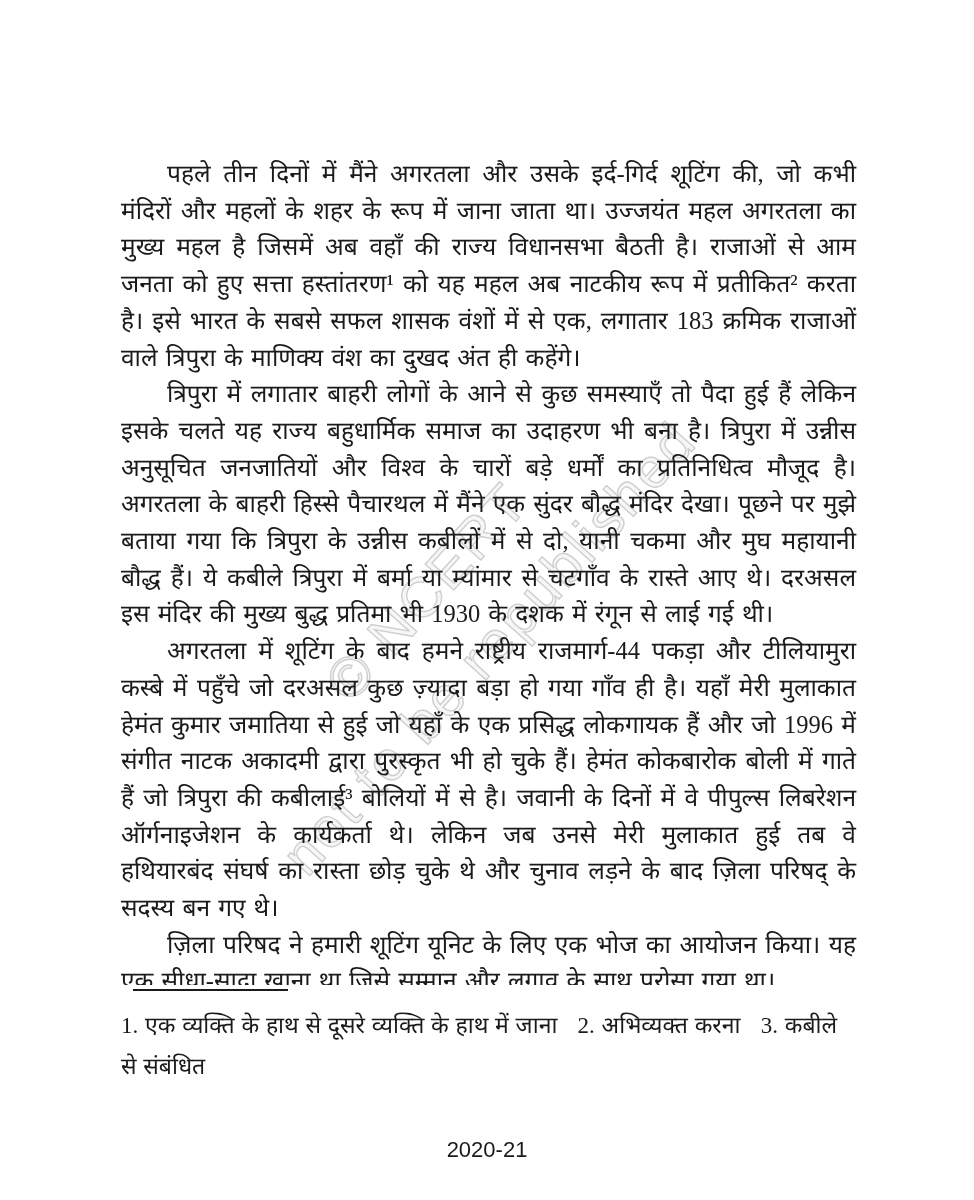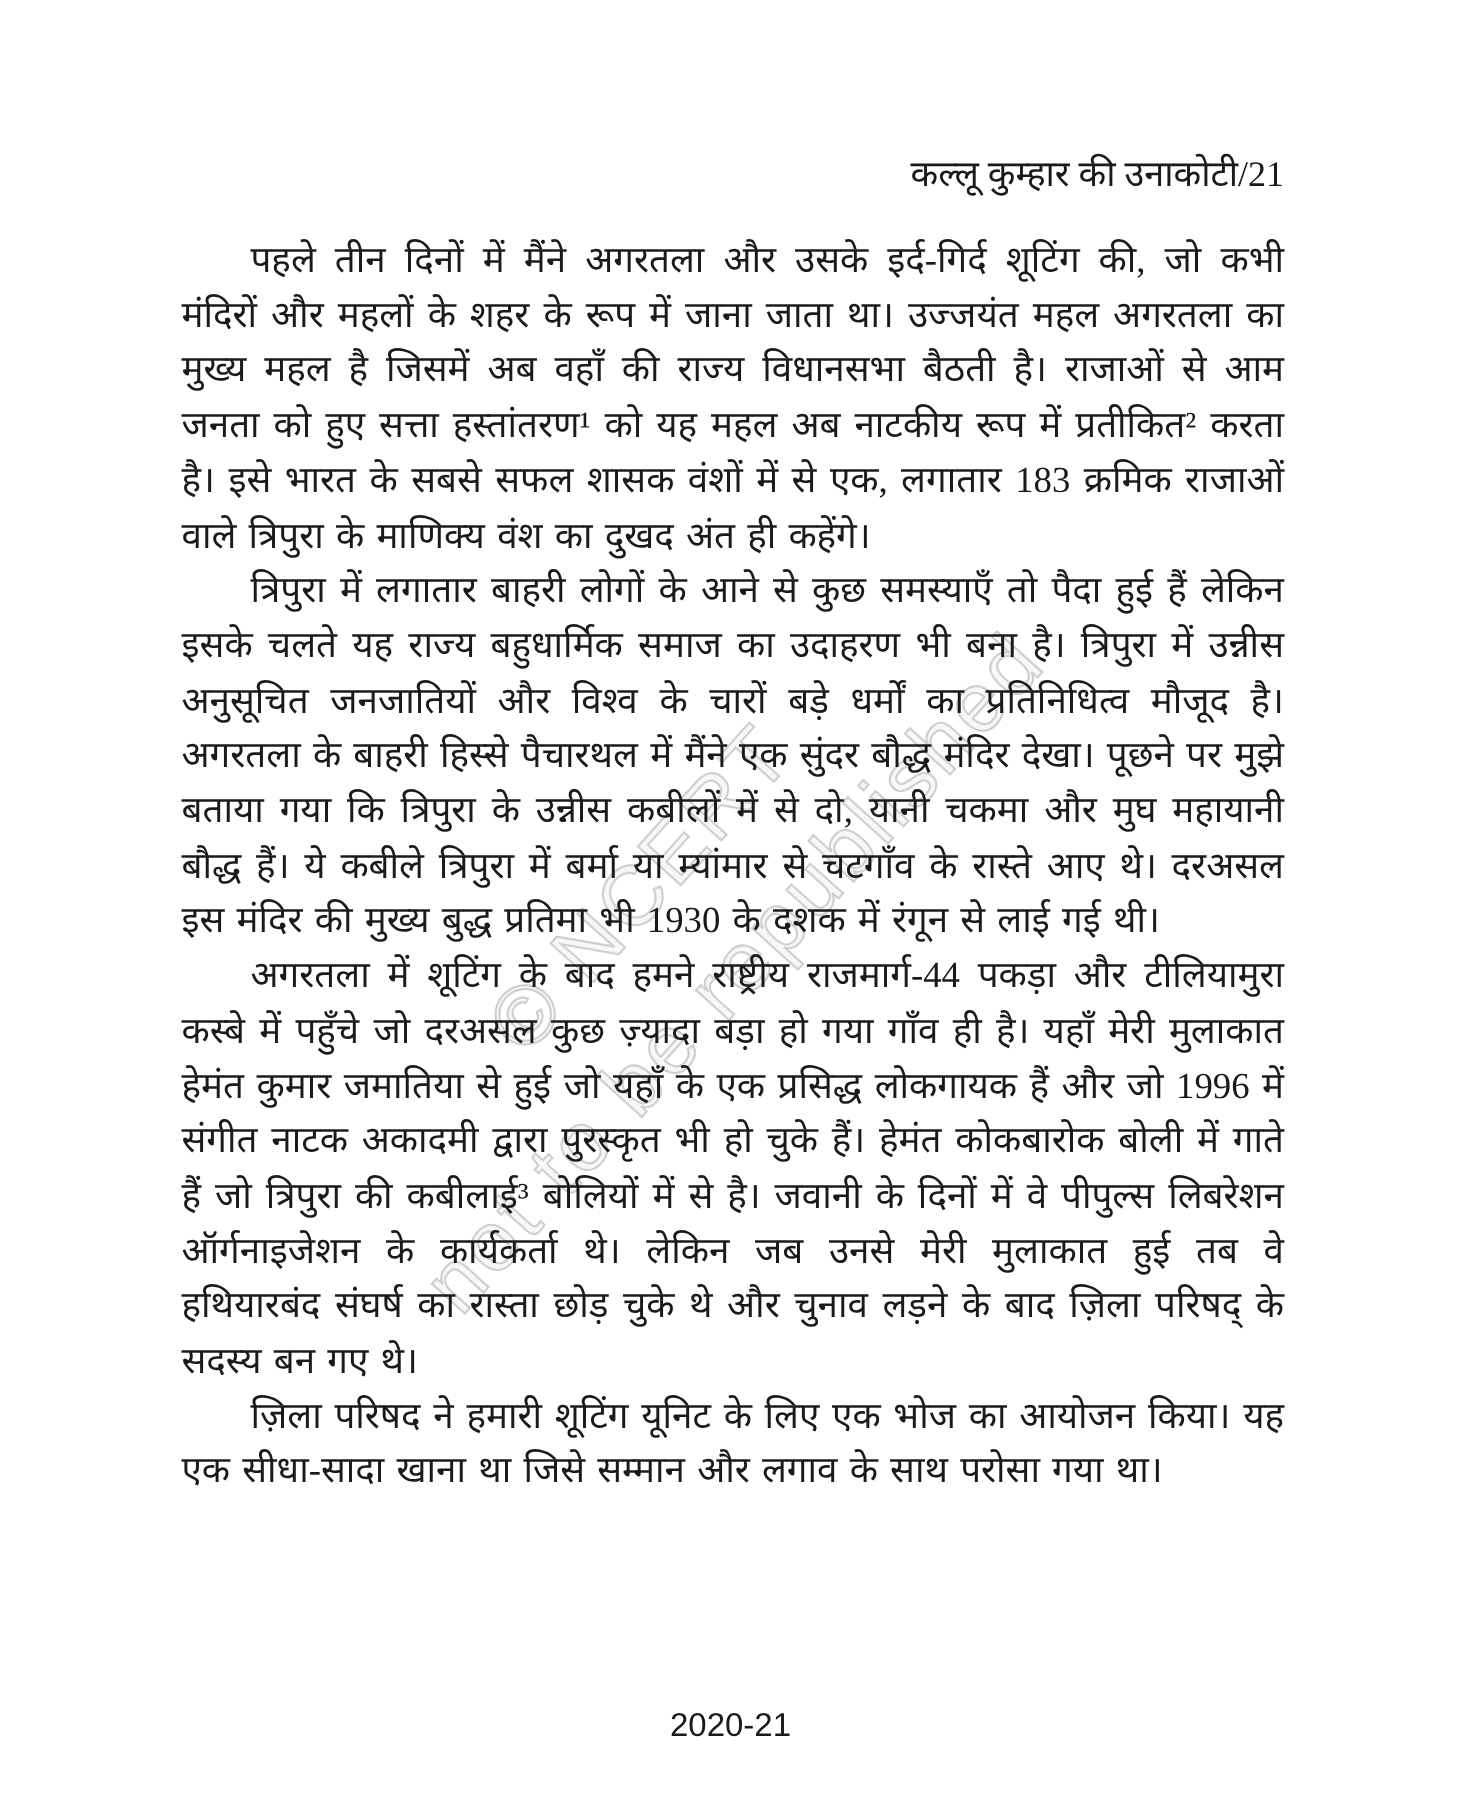--- a/index.html
+++ b/index.html
@@ -97,25 +97,28 @@
 </head>
 <body>
 
 <div class="page">
 
   <div class="watermark">
     <div>© NCERT</div>
     <div>not to be republished</div>
   </div>
 
-  <div class="running-head">कल्लू कुम्हार की उनाकोटी/21</div>
 
   <div class="content">
     <p>पहले तीन दिनों में मैंने अगरतला और उसके इर्द-गिर्द शूटिंग की, जो कभी मंदिरों और महलों के शहर के रूप में जाना जाता था। उज्जयंत महल अगरतला का मुख्य महल है जिसमें अब वहाँ की राज्य विधानसभा बैठती है। राजाओं से आम जनता को हुए सत्ता हस्तांतरण¹ को यह महल अब नाटकीय रूप में प्रतीकित² करता है। इसे भारत के सबसे सफल शासक वंशों में से एक, लगातार 183 क्रमिक राजाओं वाले त्रिपुरा के माणिक्य वंश का दुखद अंत ही कहेंगे।</p>
     <p>त्रिपुरा में लगातार बाहरी लोगों के आने से कुछ समस्याएँ तो पैदा हुई हैं लेकिन इसके चलते यह राज्य बहुधार्मिक समाज का उदाहरण भी बना है। त्रिपुरा में उन्नीस अनुसूचित जनजातियों और विश्व के चारों बड़े धर्मों का प्रतिनिधित्व मौजूद है। अगरतला के बाहरी हिस्से पैचारथल में मैंने एक सुंदर बौद्ध मंदिर देखा। पूछने पर मुझे बताया गया कि त्रिपुरा के उन्नीस कबीलों में से दो, यानी चकमा और मुघ महायानी बौद्ध हैं। ये कबीले त्रिपुरा में बर्मा या म्यांमार से चटगाँव के रास्ते आए थे। दरअसल इस मंदिर की मुख्य बुद्ध प्रतिमा भी 1930 के दशक में रंगून से लाई गई थी।</p>
     <p>अगरतला में शूटिंग के बाद हमने राष्ट्रीय राजमार्ग-44 पकड़ा और टीलियामुरा कस्बे में पहुँचे जो दरअसल कुछ ज़्यादा बड़ा हो गया गाँव ही है। यहाँ मेरी मुलाकात हेमंत कुमार जमातिया से हुई जो यहाँ के एक प्रसिद्ध लोकगायक हैं और जो 1996 में संगीत नाटक अकादमी द्वारा पुरस्कृत भी हो चुके हैं। हेमंत कोकबारोक बोली में गाते हैं जो त्रिपुरा की कबीलाई³ बोलियों में से है। जवानी के दिनों में वे पीपुल्स लिबरेशन ऑर्गनाइजेशन के कार्यकर्ता थे। लेकिन जब उनसे मेरी मुलाकात हुई तब वे हथियारबंद संघर्ष का रास्ता छोड़ चुके थे और चुनाव लड़ने के बाद ज़िला परिषद् के सदस्य बन गए थे।</p>
     <p>ज़िला परिषद ने हमारी शूटिंग यूनिट के लिए एक भोज का आयोजन किया। यह एक सीधा-सादा खाना था जिसे सम्मान और लगाव के साथ परोसा गया था।</p>
   </div>
 
+  <div class="footnote">
+    <hr class="footnote-rule">
+    <div class="footnote-text">1. एक व्यक्ति के हाथ से दूसरे व्यक्ति के हाथ में जाना   2. अभिव्यक्त करना   3. कबीले से संबंधित</div>
+  </div>
 
   <div class="page-footer">2020-21</div>
 
 </div>
 
 </body></html>

